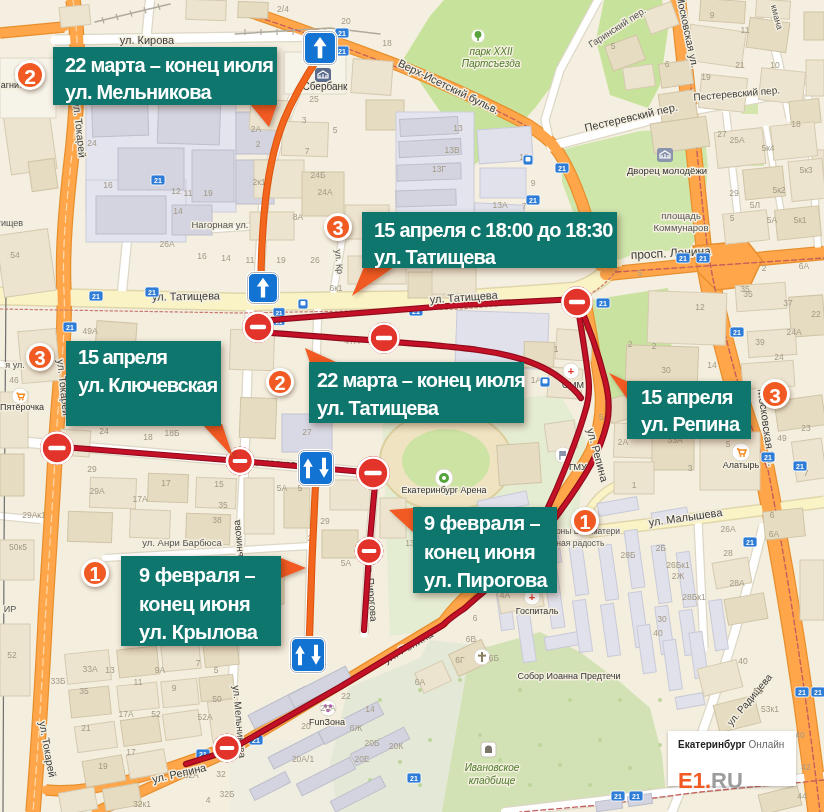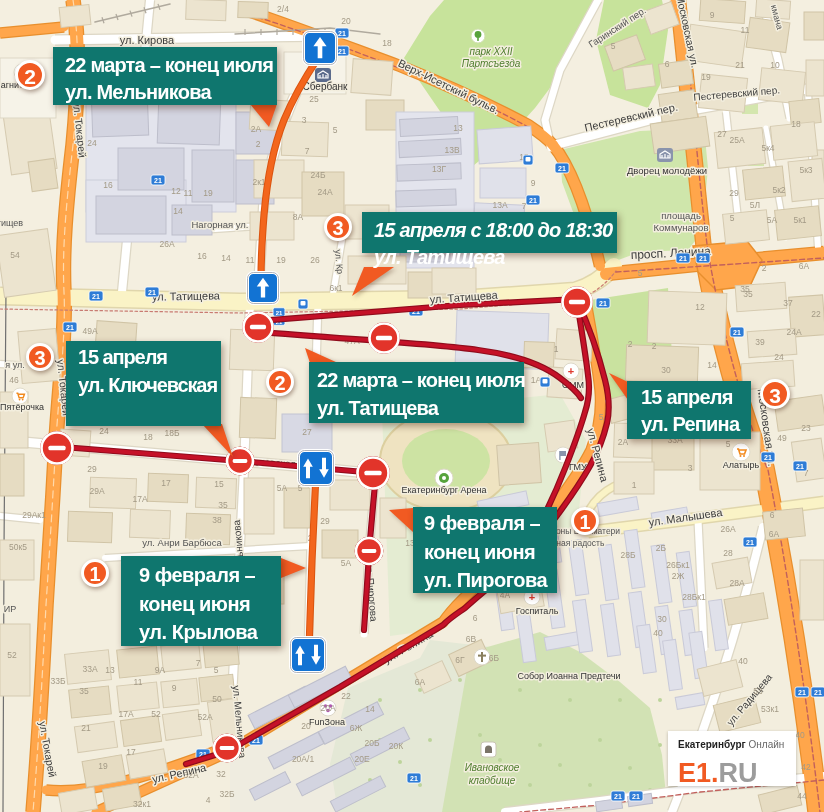--- a/index.html
+++ b/index.html
@@ -10,21 +10,21 @@
              letter-spacing:-0.8px; overflow:visible; }
   .tail { position:absolute; left:0; top:0; z-index:4; pointer-events:none;
            filter:drop-shadow(2px 2px 2px rgba(60,20,0,.3)); }
   .ncirc { position:absolute; background:#f15a22; color:#fff; font-weight:bold; text-align:center;
             border:3px solid #fff; border-radius:50%; box-sizing:border-box;
             box-shadow:1px 2px 4px rgba(60,20,0,.4); z-index:6; }
   #logo { position:absolute; left:668px; top:731px; width:128px; height:55px; background:#fff;
            z-index:7; padding:8px 16px 0 10px; box-sizing:border-box; box-shadow:0 1px 3px rgba(0,0,0,.25); }
   #logo .l1 { font-size:10px; color:#222; letter-spacing:0; white-space:nowrap; }
   #logo .l1 span { color:#666; font-weight:normal; }
-  #logo .l2 { font-size:27px; font-weight:bold; line-height:30px; margin-top:8px; }
+  #logo .l2 { font-size:22px; font-weight:bold; line-height:30px; margin-top:16px; }
   #logo .e1 { color:#f15a22; }
   #logo .ru { color:#9c9c9c; }
 </style></head>
 <body>
 <div id="map">
 <svg class="base" width="824" height="812" viewBox="0 0 824 812" font-family="Liberation Sans, sans-serif">
 
 <rect x="0" y="0" width="824" height="812" fill="#f3eede"></rect>
 <rect x="0" y="0" width="824" height="300" fill="#f4efe0"></rect>
 <rect x="230" y="740" width="190" height="72" fill="#efece0"></rect>
@@ -1076,21 +1076,21 @@
       <div>22 марта – конец июля</div>
       <div>ул. Мельникова</div>
     </div>
 
 <svg class="tail" width="824" height="812" viewBox="0 0 824 812">
       <polygon points="250,104 277,104 269,127" fill="#f15a22"></polygon>
     </svg>
 
 <div class="ncirc" style="left:15px;top:60px;width:30px;height:30px;line-height:27px;font-size:21px;">2</div>
 
-<div class="callout" style="left:362px;top:212px;width:255px;height:41px;font-size:20px;line-height:27px;padding:5px 0 0 12px;letter-spacing:-0.8px;box-sizing:border-box;font-style:italic;">
+<div class="callout" style="left:362px;top:212px;width:255px;height:56px;font-size:20px;line-height:27px;padding:5px 0 0 12px;letter-spacing:-0.8px;box-sizing:border-box;">
       <div>15 апреля с 18:00 до 18:30</div>
       <div>ул. Татищева</div>
     </div>
 
 <svg class="tail" width="824" height="812" viewBox="0 0 824 812">
       <polygon points="364,267 394,267 352,296" fill="#f15a22"></polygon>
     </svg>
 
 <div class="ncirc" style="left:324px;top:213px;width:28px;height:28px;line-height:25px;font-size:20px;">3</div>
 

